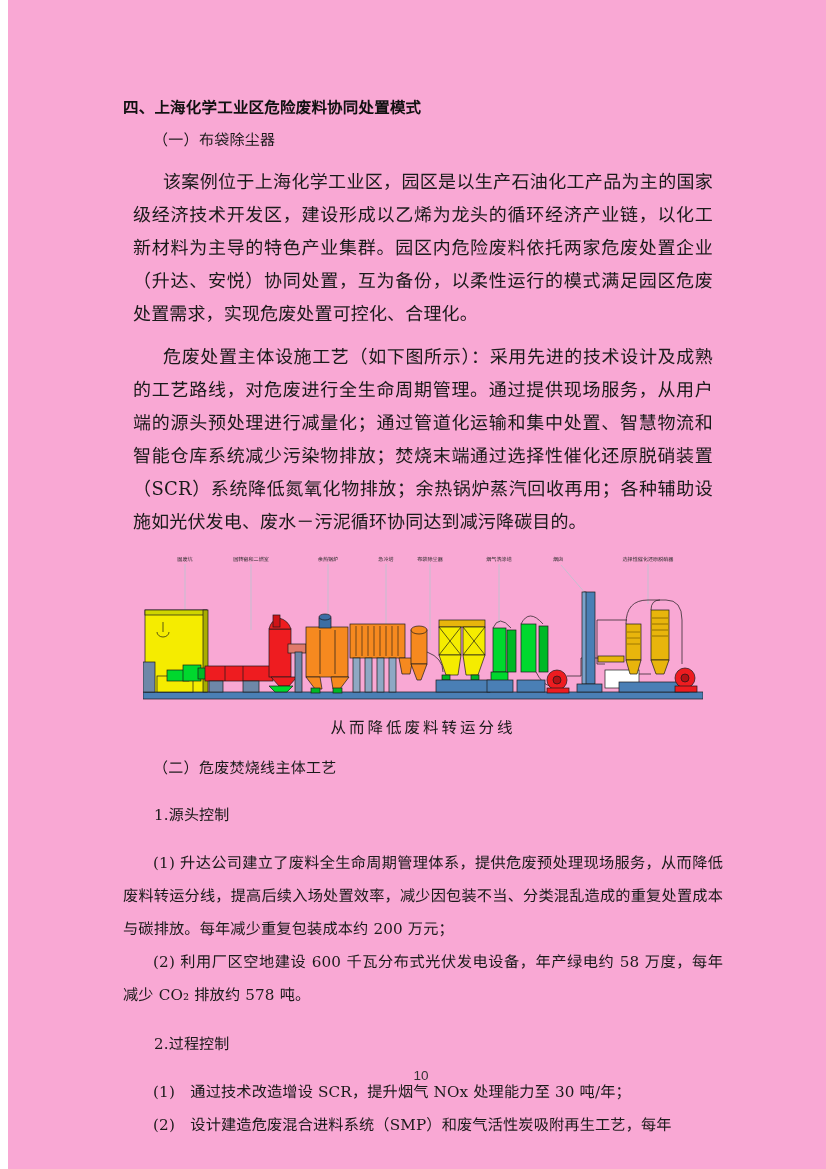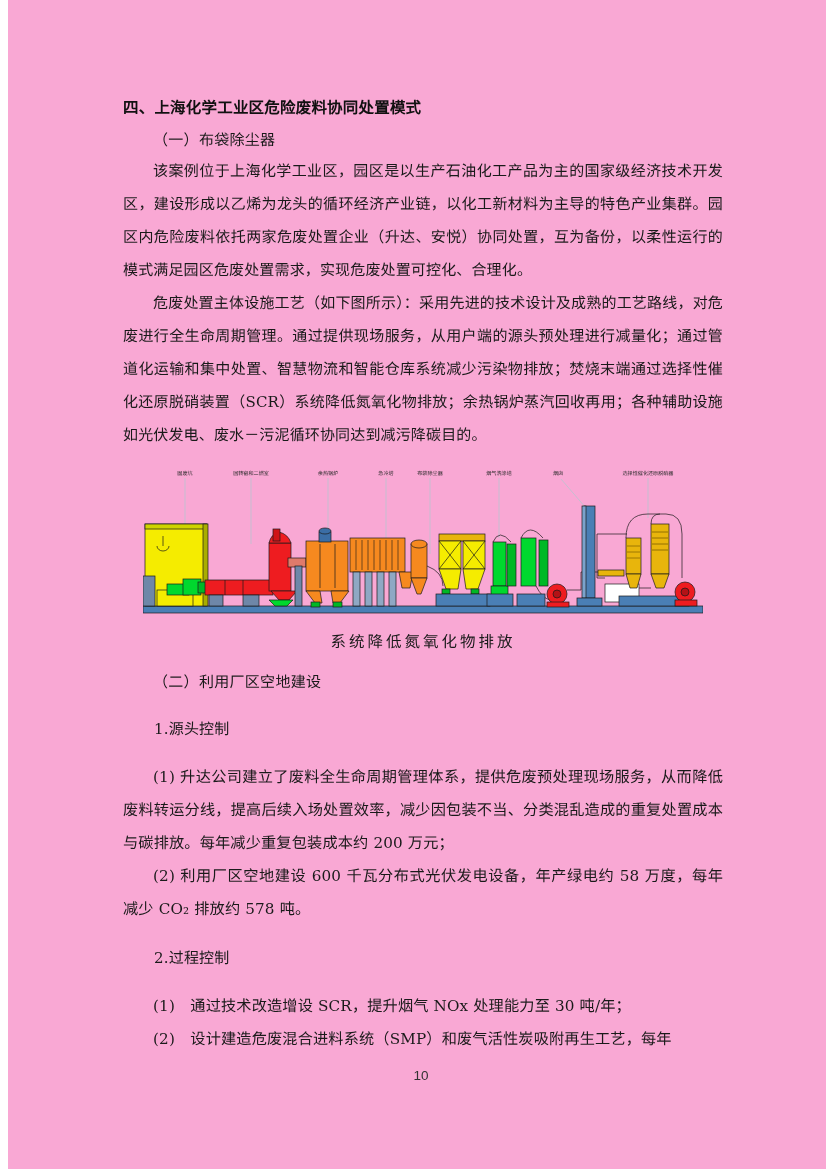--- a/index.html
+++ b/index.html
@@ -47,23 +47,23 @@
   .subheading {
     font-size: 15px;
     line-height: 30px;
     margin: 0;
     text-indent: 30px;
     color: #1a1a1a;
     letter-spacing: 0.3px;
   }
 
   .para {
-    font-size: 15px;
+    font-size: 18px;
     line-height: 33px;
-    margin: 0;
+    margin: 10px;
     text-indent: 30px;
     text-align: justify;
     text-justify: inter-ideograph;
     color: #1a1a1a;
     letter-spacing: 0.15px;
   }
 
   .list-head {
     font-size: 15px;
     line-height: 32px;
@@ -312,26 +312,26 @@
           </g>
 
           <g>
             <circle class="ol" cx="542" cy="126" r="10" fill="#ee1c20"></circle>
             <circle class="ol" cx="542" cy="126" r="4" fill="#b31216"></circle>
             <rect class="ol" x="532" y="134" width="22" height="6" fill="#ee1c20"></rect>
           </g>
         </svg>
       </div>
 
-      <div class="fig-caption">系统降低氮氧化物排放</div>
+      <div class="fig-caption">从而降低废料转运分线</div>
     </div>
 
     <div class="gap-sm"></div>
 
-    <p class="subheading">（二）利用厂区空地建设</p>
+    <p class="subheading">（二）危废焚烧线主体工艺</p>
 
     <p class="list-head">1.源头控制</p>
 
     <p class="list-item">(1) 升达公司建立了废料全生命周期管理体系，提供危废预处理现场服务，从而降低废料转运分线，提高后续入场处置效率，减少因包装不当、分类混乱造成的重复处置成本与碳排放。每年减少重复包装成本约 200 万元；</p>
     <p class="list-item">(2) 利用厂区空地建设 600 千瓦分布式光伏发电设备，年产绿电约 58 万度，每年减少 CO₂ 排放约 578 吨。</p>
 
     <p class="list-head">2.过程控制</p>
 
     <p class="list-item">(1)　通过技术改造增设 SCR，提升烟气 NOx 处理能力至 30 吨/年；</p>
     <p class="list-item">(2)　设计建造危废混合进料系统（SMP）和废气活性炭吸附再生工艺，每年</p>

